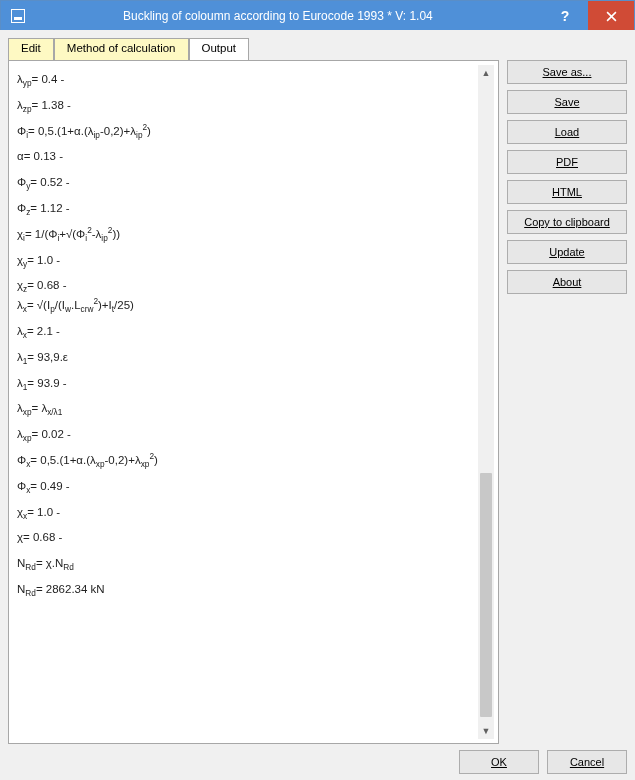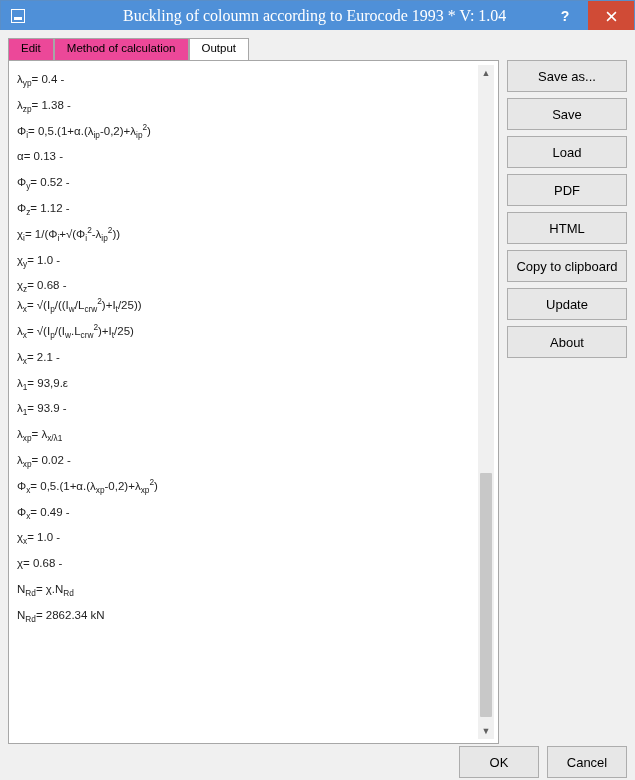--- a/index.html
+++ b/index.html
@@ -3,53 +3,53 @@
 <meta charset="utf-8">
 <style>
   * { box-sizing: border-box; }
   html, body { margin:0; padding:0; font-family: "Segoe UI", Tahoma, sans-serif; font-size:12px; }
   body { width:635px; height:780px; background:#fff; overflow:hidden; border:1px solid #5a8ec7; }
 
   
   .titlebar { height:30px; background:#4f90d8; color:#fff; display:flex; align-items:center; position:relative; }
   .titlebar .appicon { width:14px; height:14px; margin:0 8px 0 10px; border:1px solid #fff; background:transparent; position:relative; }
   .titlebar .appicon::after { content:""; position:absolute; left:2px; right:2px; bottom:2px; height:3px; background:#fff; }
-  .titlebar .title { flex:0 0 auto; margin-left:90px; font-size:16px;font-family:Liberation Serif, serif; }
+  .titlebar .title { flex:0 0 auto; margin-left:90px; font-size:12px; }
   .titlebar .winbtns { margin-left:auto; display:flex; height:100%; }
   .titlebar .winbtn { width:46px; display:flex; align-items:center; justify-content:center; font-size:14px; }
   .titlebar .winbtn.help { font-weight:bold; }
   .titlebar .winbtn.close { background:#d04b36; }
   .titlebar .winbtn.close svg { width:11px; height:11px; }
 
   
   .client { position:absolute; top:30px; left:0; right:0; bottom:0; background:#f0f0f0; padding:8px 8px 0 8px; }
   .workrow { display:flex; height:706px; }
   .leftcol { flex:1 1 auto; display:flex; flex-direction:column; }
   .rightcol { width:120px; margin-left:8px; display:flex; flex-direction:column; gap:6px; padding-top:22px; }
 
   
   .tabbar { display:flex; height:22px; }
-  .tab { border:1px solid #a7a7a7; border-bottom:none; padding:3px 12px 0 12px; background:#ec4899; margin-right:0; font-size:11.5px; cursor:default; }
+  .tab { border:1px solid #a7a7a7; border-bottom:none; padding:3px 12px 0 12px; background:#fef9c3; margin-right:0; font-size:11.5px; cursor:default; }
   .tab.active { background:#fff; position:relative; z-index:2; }
   .tabcontent { flex:1 1 auto; background:#fff; border:1px solid #a7a7a7; position:relative; overflow:hidden; }
   .scrollpane { position:absolute; top:2px; left:2px; right:2px; bottom:2px; overflow:hidden; }
   .scrollbody { padding:4px 10px 4px 6px; width:calc(100% - 16px); }
   .scrollbar { position:absolute; top:2px; right:2px; bottom:2px; width:16px; background:#f0f0f0; }
   .scrollbar .uparr, .scrollbar .dnarr { height:16px; display:flex; align-items:center; justify-content:center; color:#606060; font-size:9px; }
   .scrollbar .track { position:absolute; top:16px; bottom:16px; left:0; right:0; }
   .scrollbar .thumb { position:absolute; left:2px; right:2px; background:#c8c8c8; border-radius:1px; }
 
   .eq { margin:0; padding:6px 0 6px 0; font-size:11.5px; line-height:1.2; color:#222; white-space:nowrap; }
   .eq b { font-weight:bold; }
   .eq .nb { font-weight:normal; }
   sub, .sub { font-size:0.72em; vertical-align:sub; line-height:0; }
   sup, .sup { font-size:0.72em; vertical-align:super; line-height:0; }
 
   
-  .btn { height:32px; background:#e7e7e7; border:1px solid #adadad; font-size:13px; display:flex; align-items:center; justify-content:center; cursor:default; }
+  .btn { height:24px; background:#e7e7e7; border:1px solid #adadad; font-size:11px; display:flex; align-items:center; justify-content:center; cursor:default;text-decoration:underline; }
 
   
   .footer { position:absolute; left:0; right:0; bottom:0; height:36px; background:#f0f0f0; border-top:0; display:flex; align-items:center; justify-content:flex-end; padding:18px 8px; gap:8px; }
   .footer .btn { width:80px; }
 </style>
 </head>
 <body>
 
 <div class="titlebar">
   <div class="appicon"></div>
@@ -78,21 +78,20 @@
 
             <p class="eq"><span>λ</span><sub>yp</sub><span>= 0.4 -</span></p>
             <p class="eq"><span>λ</span><sub>zp</sub><span>= 1.38 -</span></p>
             <p class="eq"><span>Φ</span><sub>i</sub><span>= 0,5.(1+α.(λ</span><sub>ip</sub><span>-0,2)+λ</span><sub>ip</sub><sup>2</sup><span>)</span></p>
             <p class="eq"><span>α</span><sub></sub><span>= 0.13 -</span></p>
             <p class="eq"><span>Φ</span><sub>y</sub><span>= 0.52 -</span></p>
             <p class="eq"><span>Φ</span><sub>z</sub><span>= 1.12 -</span></p>
             <p class="eq"><span>χ</span><sub>i</sub><span>= 1/(Φ</span><sub>i</sub><span>+√(Φ</span><sub>i</sub><sup>2</sup><span>-λ</span><sub>ip</sub><sup>2</sup><span>))</span></p>
             <p class="eq"><span>χ</span><sub>y</sub><span>= 1.0 -</span></p>
             <p class="eq" style="padding-bottom:0"><span>χ</span><sub>z</sub><span>= 0.68 -</span></p>
-            <p class="eq"><span>λ</span><sub>x</sub><span>= √(I</span><sub>p</sub><span>/((I</span><sub>w</sub><span>/L</span><sub>crw</sub><sup>2</sup><span>)+I</span><sub>t</sub><span>/25))</span></p>
             <p class="eq"><span>λ</span><sub>x</sub><span>= √(I</span><sub>p</sub><span>/(I</span><sub>w</sub><span>.L</span><sub>crw</sub><sup>2</sup><span>)+I</span><sub>t</sub><span>/25)</span></p>
             <p class="eq"><span>λ</span><sub>x</sub><span>= 2.1 -</span></p>
             <p class="eq"><span>λ</span><sub>1</sub><span>= 93,9.ε</span></p>
             <p class="eq"><span>λ</span><sub>1</sub><span>= 93.9 -</span></p>
             <p class="eq"><span>λ</span><sub>xp</sub><span>= λ</span><sub>x/λ1</sub></p>
             <p class="eq"><span>λ</span><sub>xp</sub><span>= 0.02 -</span></p>
             <p class="eq"><span>Φ</span><sub>x</sub><span>= 0,5.(1+α.(λ</span><sub>xp</sub><span>-0,2)+λ</span><sub>xp</sub><sup>2</sup><span>)</span></p>
             <p class="eq"><span>Φ</span><sub>x</sub><span>= 0.49 -</span></p>
             <p class="eq"><span>χ</span><sub>x</sub><span>= 1.0 -</span></p>
             <p class="eq"><span>χ</span><sub></sub><span>= 0.68 -</span></p>

